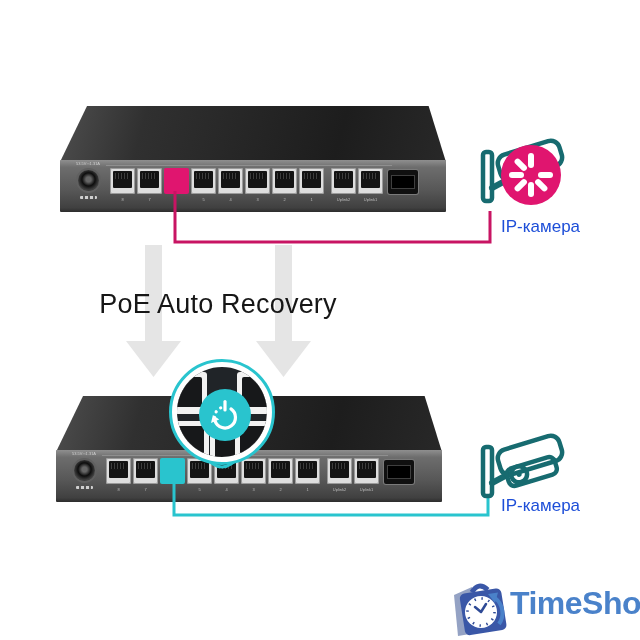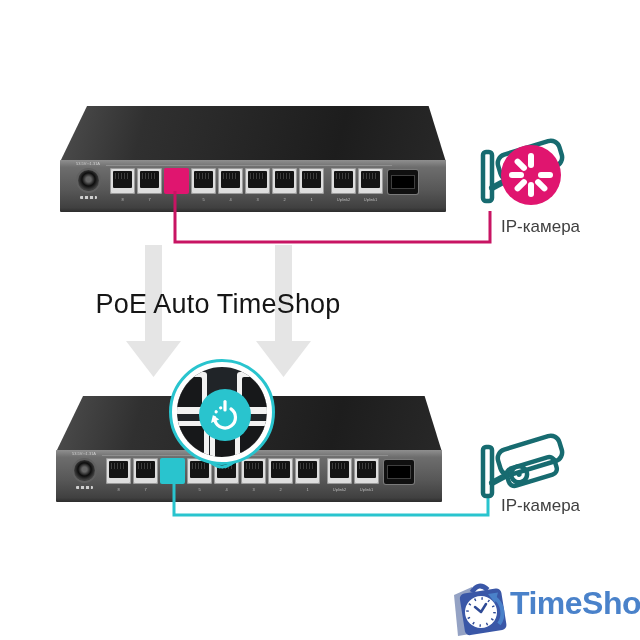--- a/index.html
+++ b/index.html
@@ -60,21 +60,21 @@
     font-size:27px;letter-spacing:.2px;color:var(--heading-black,#161616);}
 
   
   .camera-unit{position:absolute;width:120px;height:95px;}
   .cam-stroke{stroke:var(--teal-dark,#176b70);fill:none;stroke-width:4.5;
     stroke-linejoin:round;stroke-linecap:round;}
   .cam-fill{fill:var(--teal-dark,#176b70);}
   .pink-badge{position:absolute;left:31px;top:20px;width:60px;height:60px;border-radius:50%;
     background:var(--pink,#e0156f);}
   .spin{stroke:#fff;stroke-width:6;stroke-linecap:round;}
-  .cam-label{position:absolute;width:110px;font-size:17px;color:#404040;}
+  .cam-label{position:absolute;width:110px;font-size:17px;color:#1d4ed8;}
 
   
   .bubble{left:169px;top:359px;width:106px;height:106px;border-radius:50%;background:#fff;
     border:3px solid var(--teal-bright,#29c4ce);box-sizing:border-box;}
   .bubble-inner{position:absolute;left:5px;top:5px;right:5px;bottom:5px;border-radius:50%;
     overflow:hidden;background:#202428;}
   .mag{position:absolute;background:#f2f2f2;border-radius:3px;}
   .mag::before{content:'';position:absolute;left:5px;right:5px;top:5px;bottom:7px;
     background:#17181a;border-radius:2px;}
   .bubble-core{position:absolute;left:27px;top:27px;width:52px;height:52px;border-radius:50%;
@@ -183,21 +183,21 @@
         </div>
       <div class="sfp"></div>
     </div>
   </div>
 
   <svg class="layer-cables" width="640" height="640" viewBox="0 0 640 640">
     <polyline class="cable cable-pink" points="175,191 175,242 490,242 490,211"></polyline>
     <polyline class="cable cable-teal" points="174,484 174,515 488,515 488,495"></polyline>
   </svg>
 
-  <div class="heading">PoE Auto TimeShop</div>
+  <div class="heading">PoE Auto Recovery</div>
 
   <div class="camera-unit" style="left:470px;top:125px">
     <svg width="120" height="95" viewBox="0 0 120 95">
       <use href="#cam"></use>
     </svg>
     <div class="pink-badge">
       <svg width="60" height="60" viewBox="0 0 60 60">
         <g class="spin">
           <line x1="40" y1="30" x2="49" y2="30"></line>
           <line x1="37.1" y1="37.1" x2="43.4" y2="43.4"></line>

